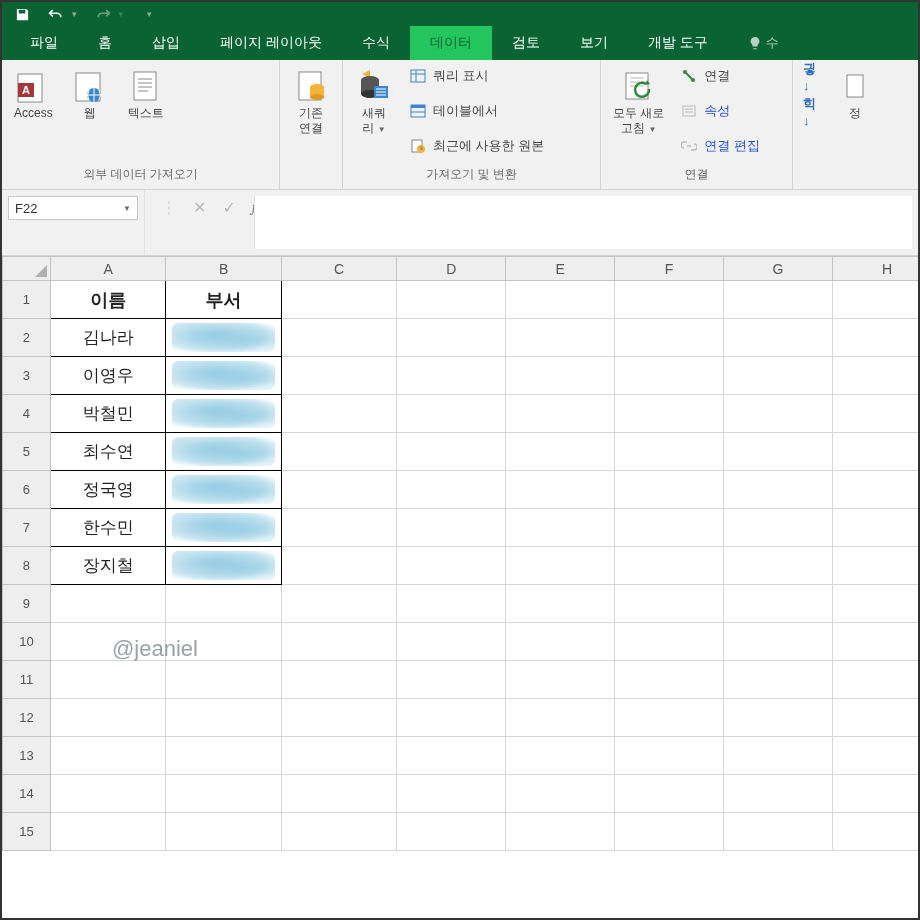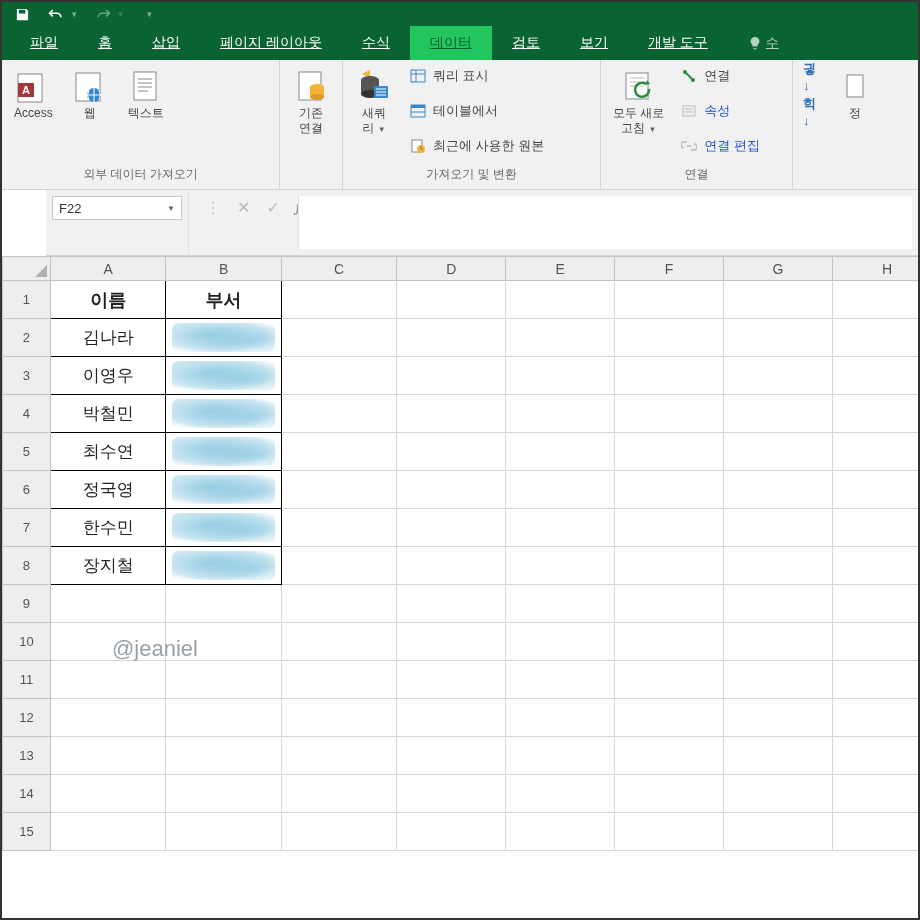--- a/index.html
+++ b/index.html
@@ -32,21 +32,20 @@
     padding: 0 8px;
     gap: 0;
   }
   .tab {
     color:#fff;
     padding: 0 20px;
     display:flex;
     align-items:center;
     font-size: 14px;
     cursor:pointer;
-    text-decoration:underline;
   }
   .tab.active {
     background:#22c55e;
     color:#0a6332;
   }
   .tab.tell { color: rgba(255,255,255,.7); font-size:13px; display:flex; align-items:center; gap:4px;}
   
   .ribbon {
     background:#f1f1f1;
     border-bottom:1px solid #d4d4d4;
@@ -87,21 +86,20 @@
   .stack-item { display:flex; align-items:center; gap:6px; font-size:13px; color:#444; padding:1px 2px; cursor:pointer;}
   .stack-item.dis { color:#1d4ed8;}
   .stack-item .sic { width:18px; height:18px; display:flex; align-items:center; justify-content:center;}
   
   .fxrow {
     display:flex;
     align-items:stretch;
     border-bottom:1px solid #d4d4d4;
     background:#f1f1f1;
     height: 66px;
-    margin-left: 44px;
   }
   .namebox-wrap{
     width:142px;
     padding:6px;
     display:flex;
     align-items:flex-start;
   }
   .namebox {
     background:#fff;
     border:1px solid #c8c8c8;

